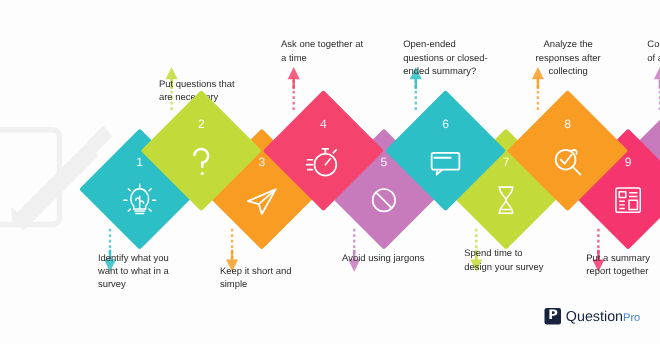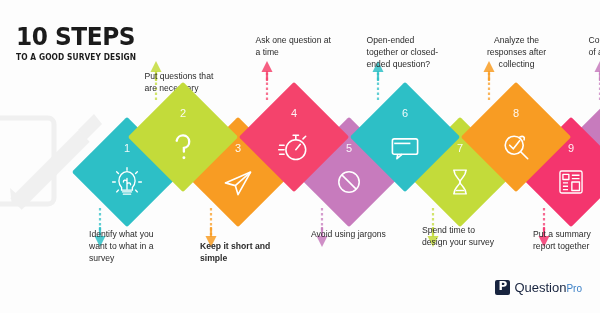--- a/index.html
+++ b/index.html
@@ -164,24 +164,20 @@
 
 <div id="infographic">
 
   <svg class="watermark" viewBox="0 0 120 110">
     <rect x="6" y="10" width="60" height="86" rx="6" fill="none" stroke="#f0f0f0" stroke-width="5"></rect>
     <path d="M28 96 L96 28" stroke="#f0f0f0" stroke-width="16" fill="none"></path>
     <path d="M90 22 L106 6 L114 16 L98 32 Z" fill="#f0f0f0"></path>
     <path d="M24 98 L22 80 L40 96 Z" fill="#f0f0f0"></path>
   </svg>
 
-  <div class="title-block">
-    <div class="title-main">10 STEPS</div>
-    <div class="title-sub">TO A GOOD SURVEY DESIGN</div>
-  </div>
 
   <div id="steps-layer">
       <div class="diamond d1" style="left: 88px; top: 133px; background: rgb(45, 191, 198);">
         <div class="inner">
        <div class="num">1</div>
        <div class="glyph">
     <svg viewBox="0 0 40 40" width="36" height="36" fill="none" stroke="#fff" stroke-width="1.5" stroke-linecap="round">
       <path d="M14 26 a9 10 0 1 1 12 0 v3 h-12 z"></path>
       <path d="M20 16 v12 M20 19 c-2 -2 -4 -1 -4 1 M20 22 c2 -2 4 -1 4 1"></path>
       <path d="M15 31 h10 M16 33.5 h8"></path>
@@ -222,41 +218,41 @@
       <path d="M34 9 L17 24"></path>
     </svg>
           </div>
      </div>
       </div>
       <div class="arrow" style="left: 204px; top: 207px;"><svg width="14" height="42" viewBox="0 0 14 42" fill="none">
     <path d="M7 1 V28" stroke="#F89C23" stroke-width="2.2" stroke-dasharray="2.5 2.5" opacity="0.75"></path>
     <path d="M7 40 L12.5 29 H1.5 Z" fill="#F89C23" opacity="0.85"></path>
     <path d="M7 20 V30" stroke="#F89C23" stroke-width="2.2" opacity="0.85"></path>
   </svg></div>
-      <div class="caption bottom" style="left: 200px; top: 240px; width: 78px; font-weight: bold;">Keep it short and simple</div>
+      <div class="caption bottom" style="left: 200px; top: 240px; width: 78px;">Keep it short and simple</div>
       <div class="diamond d4" style="left: 254.5px; top: 98px; background: rgb(244, 67, 108);">
         <div class="inner">
        <div class="num">4</div>
        <div class="glyph">
     <svg viewBox="0 0 40 40" width="36" height="36" fill="none" stroke="#fff" stroke-width="1.7" stroke-linecap="round">
       <circle cx="22" cy="23" r="11"></circle>
       <path d="M22 23 L27 17"></path>
       <path d="M19 7 h6 M22 7 v5"></path>
       <path d="M30 11 l3 -3"></path>
       <path d="M4 18 h5 M3 23 h6 M4 28 h5"></path>
     </svg>
           </div>
      </div>
       </div>
       <div class="arrow" style="left: 259.5px; top: 59px;"><svg width="14" height="42" viewBox="0 0 14 42" fill="none">
       <path d="M7 41 V14" stroke="#F4436C" stroke-width="2.2" stroke-dasharray="2.5 2.5" opacity="0.75"></path>
       <path d="M7 2 L12.5 13 H1.5 Z" fill="#F4436C" opacity="0.85"></path>
       <path d="M7 12 V22" stroke="#F4436C" stroke-width="2.2" opacity="0.85"></path>
     </svg></div>
-      <div class="caption top" style="left: 255.5px; top: 34px; width: 78px;">Ask one question at a time</div>
+      <div class="caption top" style="left: 255.5px; top: 34px; width: 78px;">Ask one together at a time</div>
       <div class="diamond d5" style="left: 310px; top: 133px; background: rgb(199, 123, 189);">
         <div class="inner">
        <div class="num">5</div>
        <div class="glyph">
     <svg viewBox="0 0 40 40" width="34" height="34" fill="none" stroke="#fff" stroke-width="1.8">
       <circle cx="20" cy="20" r="12"></circle>
       <path d="M11.6 11.6 L28.4 28.4"></path>
     </svg>
           </div>
      </div>
@@ -277,21 +273,21 @@
       <path d="M12 28 L11 33 L17 28"></path>
     </svg>
           </div>
      </div>
       </div>
       <div class="arrow" style="left: 370.5px; top: 59px;"><svg width="14" height="42" viewBox="0 0 14 42" fill="none">
       <path d="M7 41 V14" stroke="#2DBFC6" stroke-width="2.2" stroke-dasharray="2.5 2.5" opacity="0.75"></path>
       <path d="M7 2 L12.5 13 H1.5 Z" fill="#2DBFC6" opacity="0.85"></path>
       <path d="M7 12 V22" stroke="#2DBFC6" stroke-width="2.2" opacity="0.85"></path>
     </svg></div>
-      <div class="caption top" style="left: 366.5px; top: 34px; width: 78px;">Open-ended together or closed-ended question?</div>
+      <div class="caption top" style="left: 366.5px; top: 34px; width: 78px;">Open-ended questions or closed-ended summary?</div>
       <div class="diamond d7" style="left: 421px; top: 133px; background: rgb(195, 219, 58);">
         <div class="inner">
        <div class="num">7</div>
        <div class="glyph">
     <svg viewBox="0 0 40 40" width="34" height="34" fill="none" stroke="#fff" stroke-width="1.7" stroke-linejoin="round">
       <path d="M12 6 h16 M12 34 h16"></path>
       <path d="M13 6 c0 8 7 10 7 14 c0 4 -7 6 -7 14"></path>
       <path d="M27 6 c0 8 -7 10 -7 14 c0 4 7 6 7 14"></path>
       <path d="M15 30 h10"></path>
     </svg>

